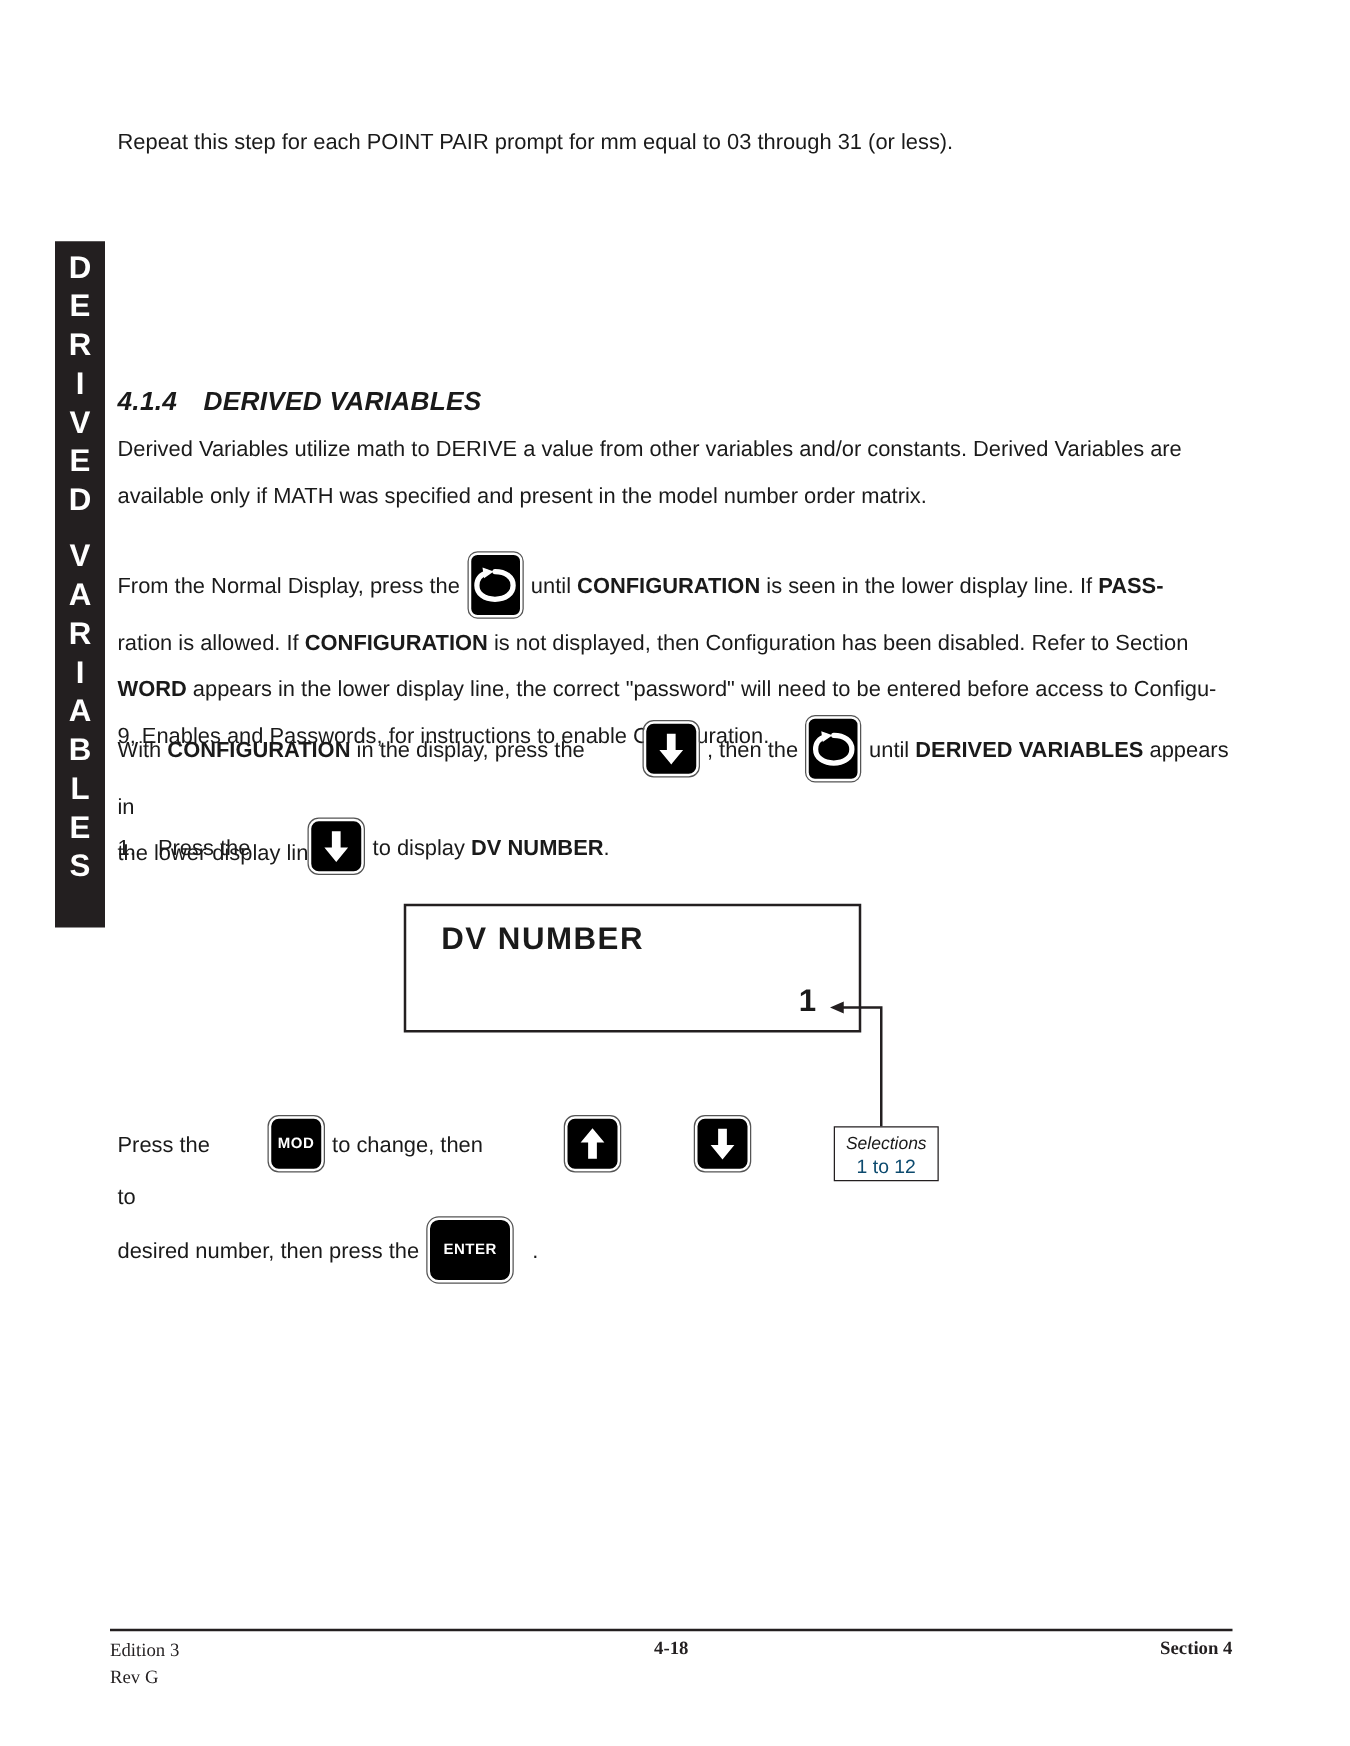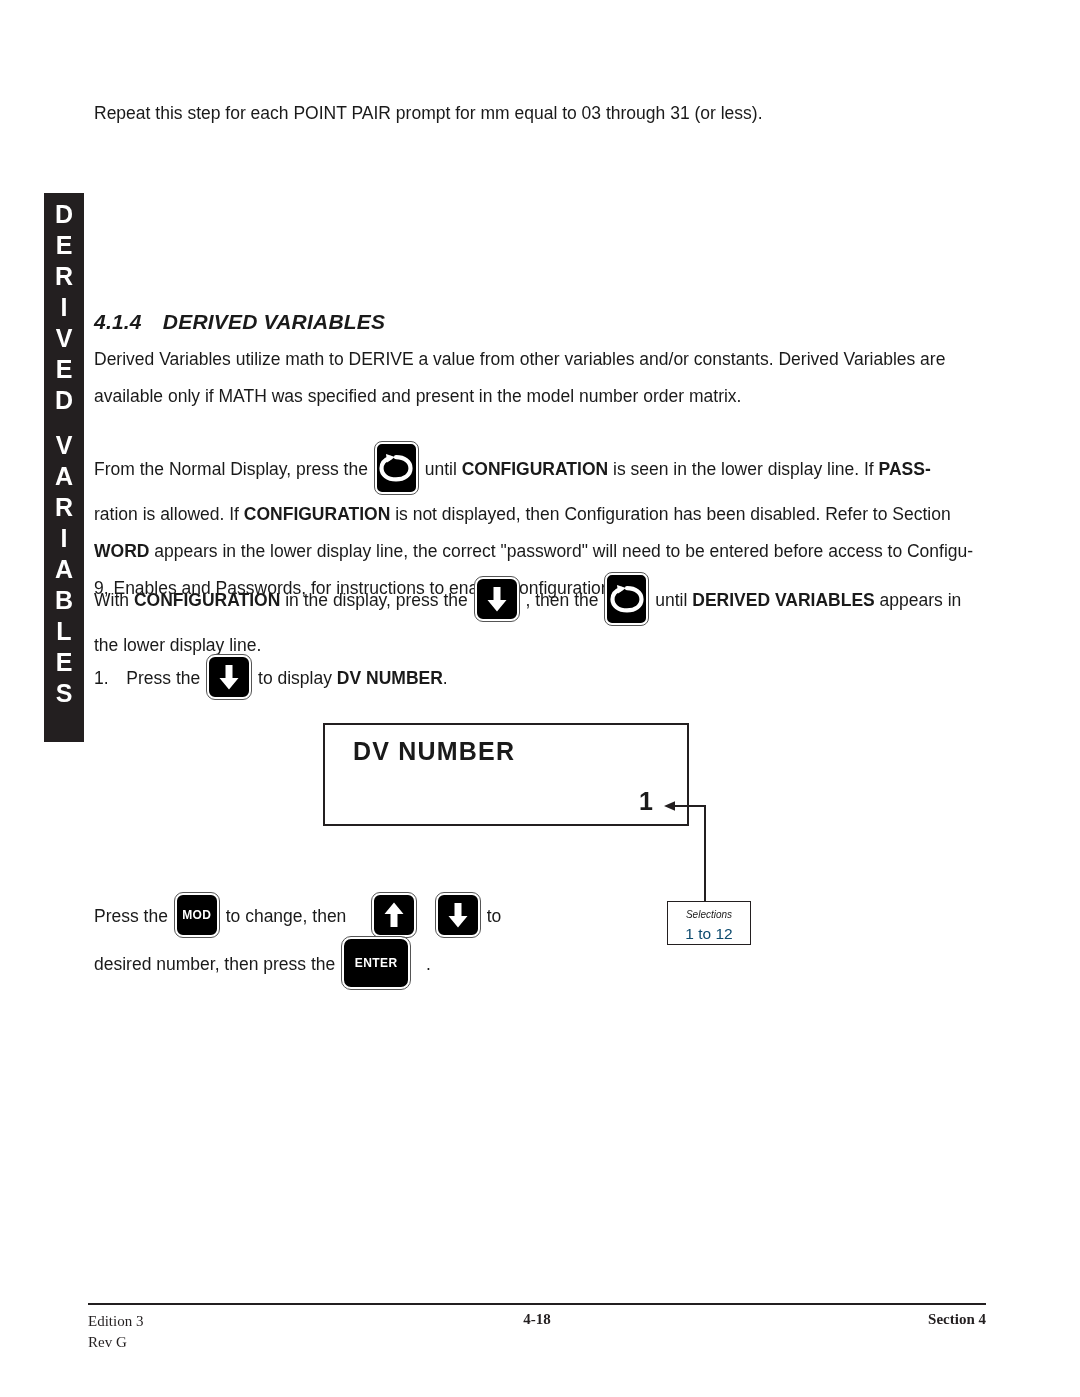--- a/index.html
+++ b/index.html
@@ -89,20 +89,21 @@
   }
   .btn-tall {
     width: 43px;
     height: 52px;
     border-radius: 7px;
   }
   .btn-sq {
     width: 44px;
     height: 44px;
     border-radius: 8px;
+    margin-left: 40px;
   }
   .btn-wide {
     width: 68px;
     height: 52px;
     border-radius: 9px;
   }
   .btn-label {
     position: absolute;
     left: 0; right: 0; top: 50%;
     transform: translateY(-50%);
@@ -165,21 +166,21 @@
     top: 901px;
     width: 84px;
     height: 44px;
     border: 1.8px solid #231f20;
     background: #ffffff;
     box-sizing: border-box;
     text-align: center;
     padding-top: 3px;
   }
   .callout-line1 {
-    font-size: 10px;
+    font-size: 14px;
     font-style: italic;
     line-height: 19px;
     color: #1a1a1a;
   }
   .callout-line2 {
     font-size: 15.5px;
     line-height: 19px;
     color: #0c4a6e;
   }
   .leader {

